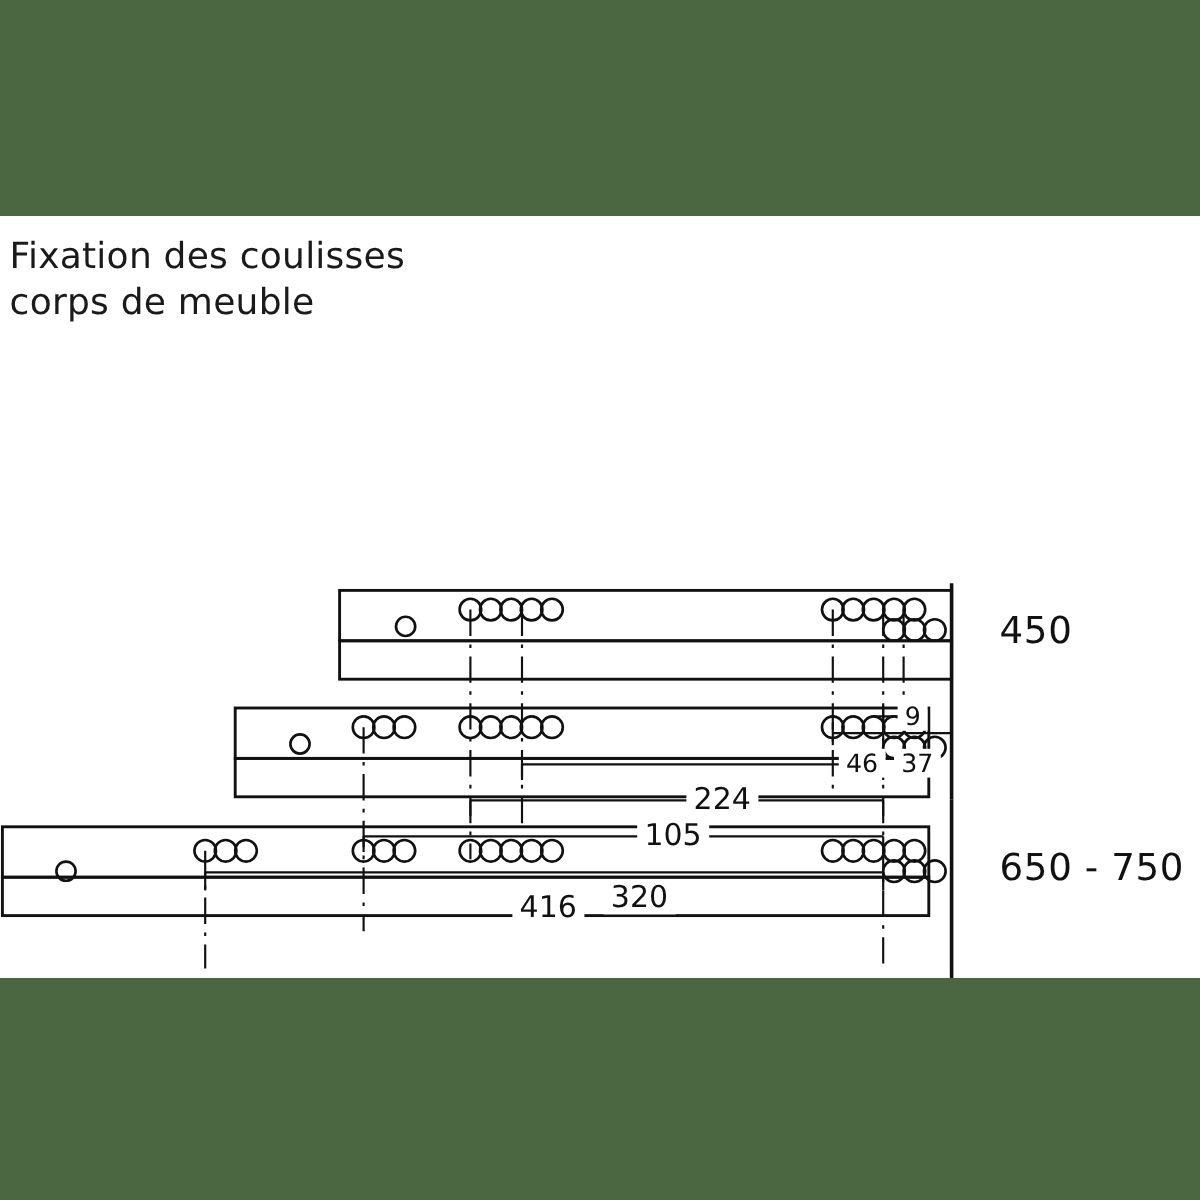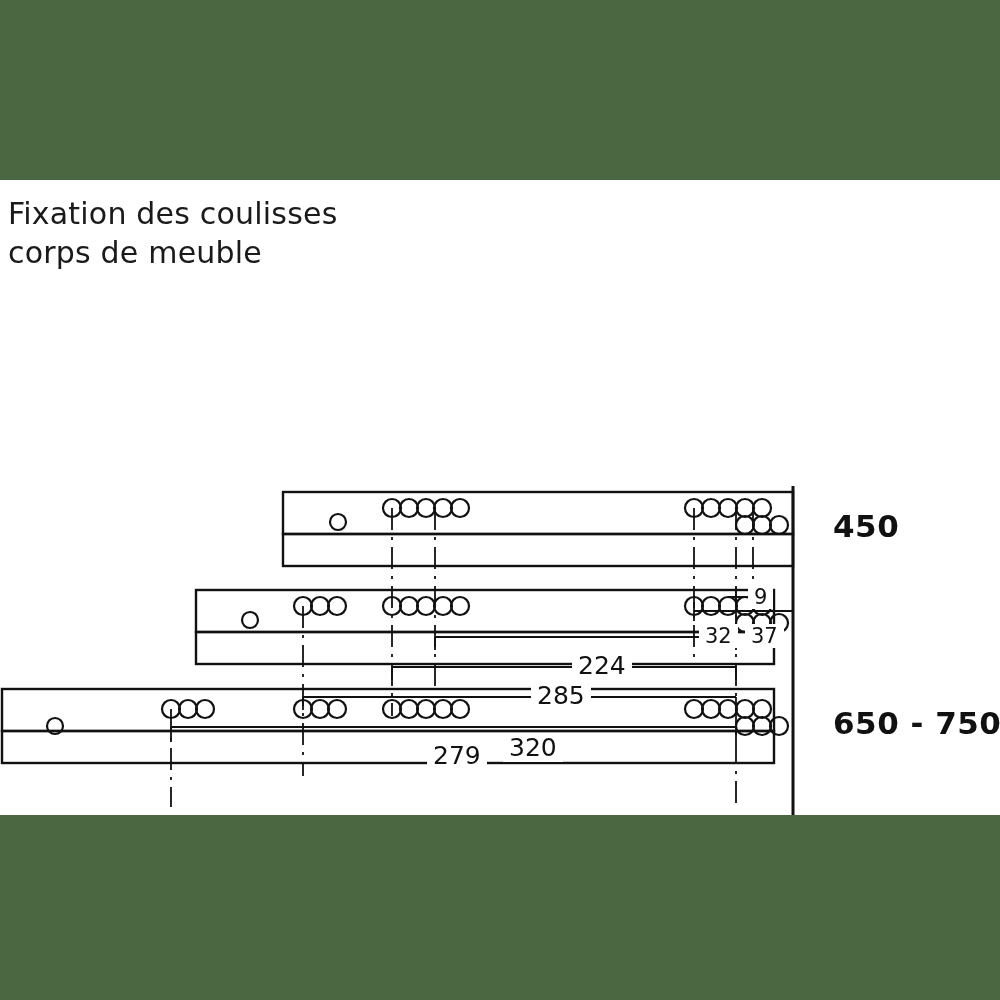--- a/index.html
+++ b/index.html
@@ -44,21 +44,20 @@
     top: 0;
     width: 1000px;
     height: 635px;
   }
   .lbl {
     position: absolute;
     font-size: 31px;
     color: #111111;
     white-space: nowrap;
     letter-spacing: 0.5px;
-    font-weight: bold;
   }
   .dim {
     position: absolute;
     font-size: 25px;
     color: #111111;
     white-space: nowrap;
     background: #ffffff;
     padding: 0 6px;
   }
   .dim.small {
@@ -198,22 +197,22 @@
           <line x1="171" y1="547" x2="171" y2="562"></line>
           <line x1="736" y1="547" x2="736" y2="562"></line>
         </g>
       </g>
     </svg>
 
     <div class="lbl" style="left:833px; top:328px;">450</div>
     <div class="lbl" style="left:833px; top:525px;">650 - 750</div>
 
     <div class="dim small" style="left:748px; top:405px;">9</div>
-    <div class="dim small" style="left:699px; top:444px;">32</div>
+    <div class="dim small" style="left:699px; top:444px;">46</div>
     <div class="dim small" style="left:745px; top:444px;">37</div>
 
     <div class="dim" style="left:572px; top:471px;">224</div>
-    <div class="dim" style="left:531px; top:501px;">285</div>
+    <div class="dim" style="left:531px; top:501px;">105</div>
     <div class="dim" style="left:503px; top:553px;">320</div>
-    <div class="dim" style="left:427px; top:561px;">279</div>
+    <div class="dim" style="left:427px; top:561px;">416</div>
 
   </div>
 </div>
 
 </body></html>

